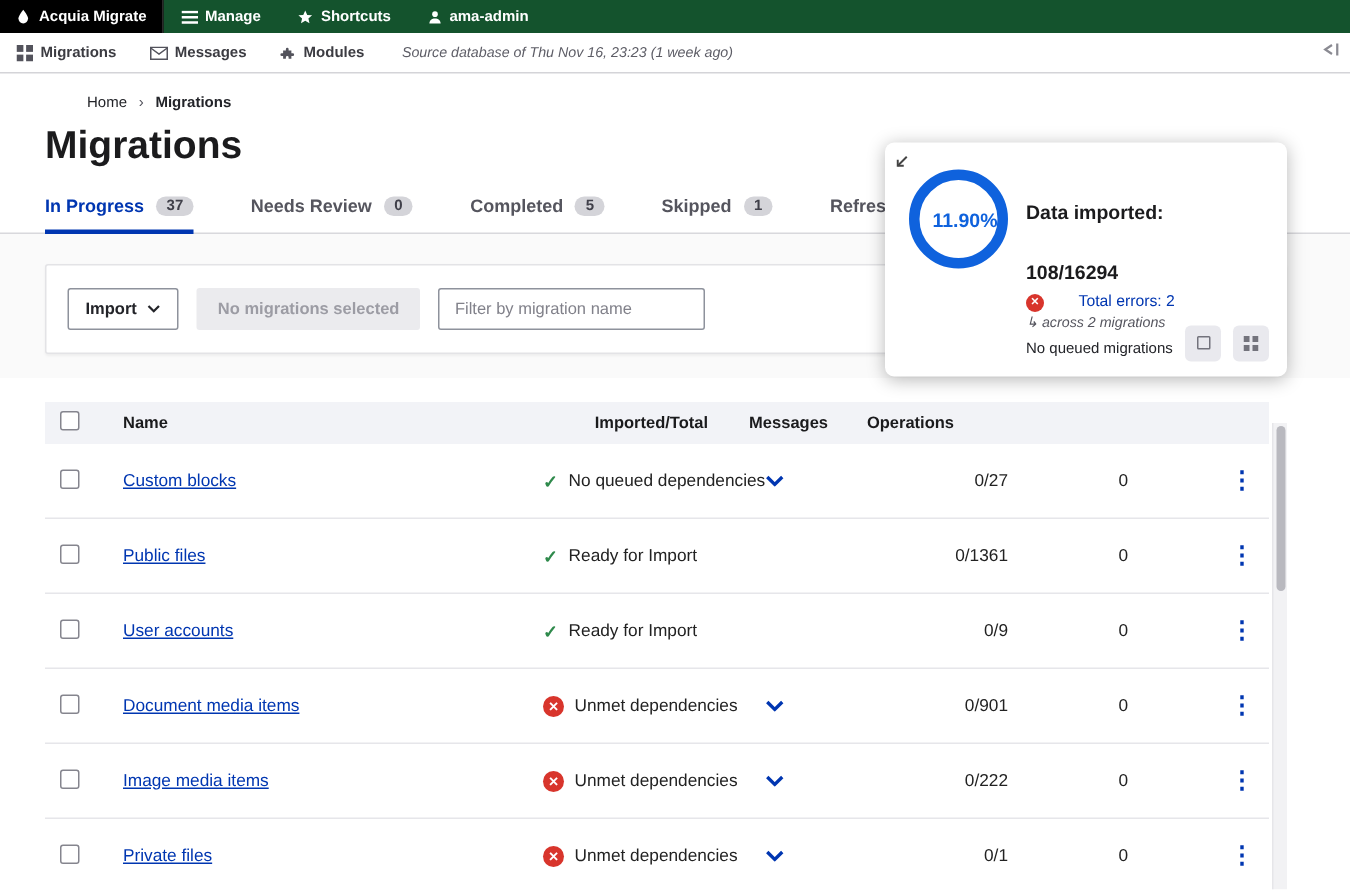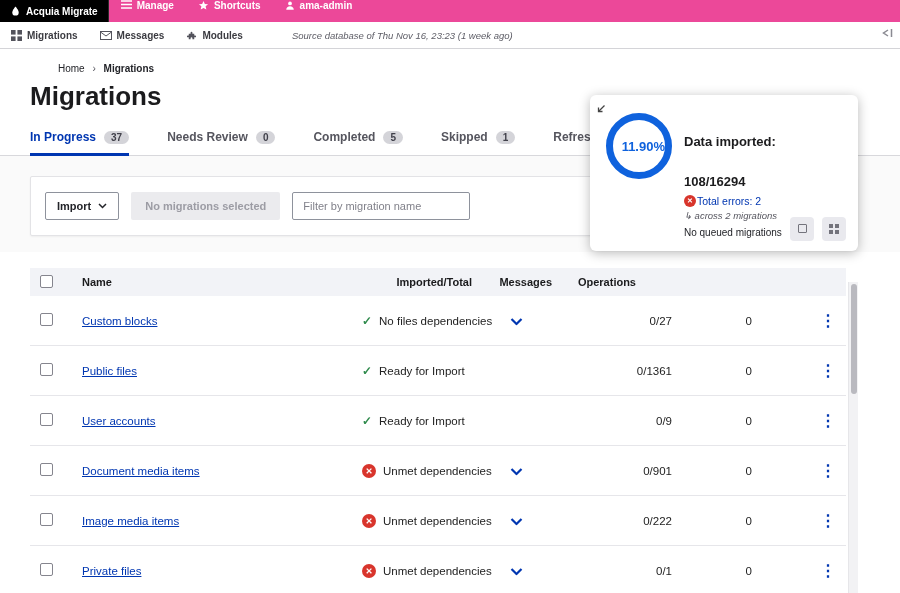--- a/index.html
+++ b/index.html
@@ -3,31 +3,31 @@
 <meta charset="utf-8">
 <style>
   * { box-sizing: border-box; margin: 0; padding: 0; }
   html,body { width:900px; height:593px; overflow:hidden; }
   body {
     font-family: "Liberation Sans", sans-serif;
     background:#fff; color:#222; position:relative;
   }
 
   
-  .topbar { height:22px; background:#ec4899; display:flex; align-items:stretch; color:#fff;
+  .topbar { height:22px; background:#14532d; display:flex; align-items:stretch; color:#fff;
             font-size:10px; font-weight:700; }
   .brand { background:#000; display:flex; align-items:center; gap:5px; padding:0 10px;
            border-right:1px solid #2b2b2b; cursor:pointer; }
-  .topbar-item { display:flex; gap:5px; padding:0 12px; cursor:pointer; }
+  .topbar-item { display:flex; align-items:center; gap:5px; padding:0 12px; cursor:pointer; }
 
   
   .toolbar { height:27px; background:#fff; border-bottom:1px solid #d4d4d8; display:flex;
              align-items:center; font-size:10px; font-weight:700; color:#3c3c42; position:relative; }
   .toolbar-item { display:flex; align-items:center; gap:5px; padding:0 11px; cursor:pointer; }
-  .source-note { font-style:italic; font-weight:400; color:#5d5d66; margin-left:38px; font-size:9.5px; }
+  .source-note { font-style:italic; font-weight:400; color:#5d5d66; margin-left:14px; font-size:9.5px; }
   .toolbar-collapse { position:absolute; right:7px; top:6px; cursor:pointer; }
 
   
   .breadcrumb { margin:14px 0 0 30px; font-size:10px; color:#232429;padding-left:28px; }
   .breadcrumb .sep { margin:0 5px; color:#55555e; }
   .breadcrumb .cur { font-weight:700; }
   .breadcrumb .bc-link { cursor:pointer; }
   h1.page-title { margin:7px 0 18px 30px; font-size:26px; font-weight:700; color:#1b1b1d; }
 
   
@@ -80,21 +80,21 @@
   
   .progress-card { position:absolute; top:95px; right:42px; width:268px; min-height:112px; background:#fff;
                    border-radius:6px; box-shadow:0 2px 12px rgba(0,0,0,.28); padding:16px 14px 12px 16px;
                    display:flex; gap:12px; z-index:20; }
   .resize { position:absolute; top:5px; left:6px; cursor:pointer; }
   .donut { width:66px; height:66px; border-radius:50%; border:7px solid #0f62dd; display:flex;
            align-items:center; justify-content:flex-end; flex:none; margin-top:2px; }
   .pct { font-size:13px; font-weight:700; color:#0f62dd; }
   .pc-info { line-height:1.3; }
   .pc-title, .pc-frac { font-size:13px; font-weight:700; color:#1b1b1d;margin-top:23px; }
-  .pc-errors { display:flex; gap:1px; margin-top:4px; }
+  .pc-errors { display:flex; align-items:center; gap:23px; margin-top:4px; }
   .err-dot { width:12px; height:12px; background:#d8352c; color:#fff; border-radius:50%; flex:none;
              display:inline-flex; align-items:center; justify-content:center; font-size:7px; font-weight:700; }
   .err-link { font-size:10.5px; color:#0036b1; text-decoration:none; cursor:pointer; }
   .pc-sub { font-size:9.5px; font-style:italic; color:#55555e; margin:2px 0 3px; }
   .pc-queue { font-size:10px; color:#232429; }
   .pc-buttons { position:absolute; right:12px; bottom:10px; display:flex; gap:8px; }
   .pc-btn { width:24px; height:24px; background:#e9e9ee; border:none; border-radius:4px; cursor:pointer;
             display:flex; align-items:center; justify-content:center; }
   .sq { width:9px; height:9px; border:1.5px solid #73737c; border-radius:1px; display:inline-block; }
 </style>
@@ -215,21 +215,21 @@
   <div>
   <div class="row">
     <div class="c-check">
       <span class="cb"></span>
     </div>
     <div class="c-name">
       <a class="mig-link">Custom blocks</a>
     </div>
     <div class="c-status">
       <span class="status-icon ok">✓</span>
-      <span>No files dependencies</span>
+      <span>No queued dependencies</span>
       <span class="chev">
         <svg width="13" height="8" viewBox="0 0 13 8">
               <path d="M1.5 1.5 L6.5 6.5 L11.5 1.5" fill="none" stroke="#0036b1" stroke-width="2.2"></path>
             </svg>
       </span>
     </div>
     <div class="c-imported">0/27</div>
     <div class="c-messages">0</div>
     <div class="c-ops">
       <span class="kebab">⋮</span>

